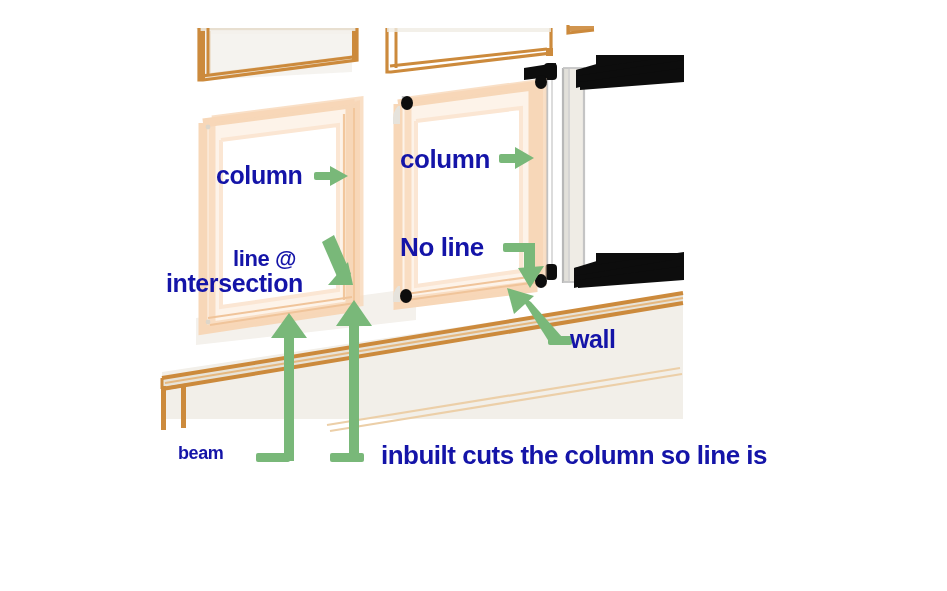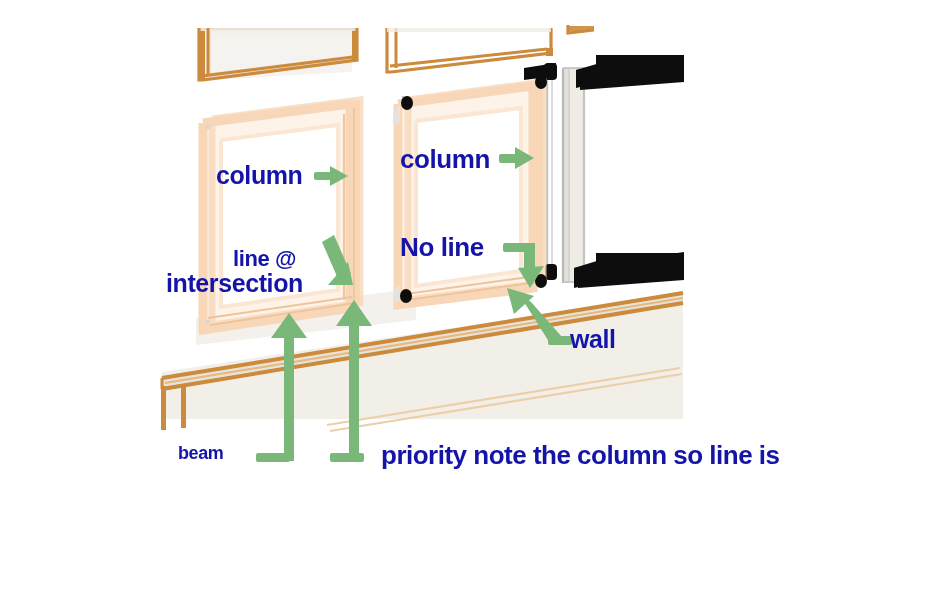--- a/index.html
+++ b/index.html
@@ -236,19 +236,19 @@
 
   <div class="anno-text lbl-col-mid">column</div>
 
   <div class="anno-text lbl-no-line">No line</div>
 
   <div class="anno-text lbl-wall">wall</div>
 
   <div class="anno-text lbl-beam">beam</div>
 
   <div class="note-block">
-    <div>priority note the column so line is</div>
+    <div>inbuilt cuts the column so line is</div>
     
     
     
   </div>
 
 </div>
 
 </body></html>

